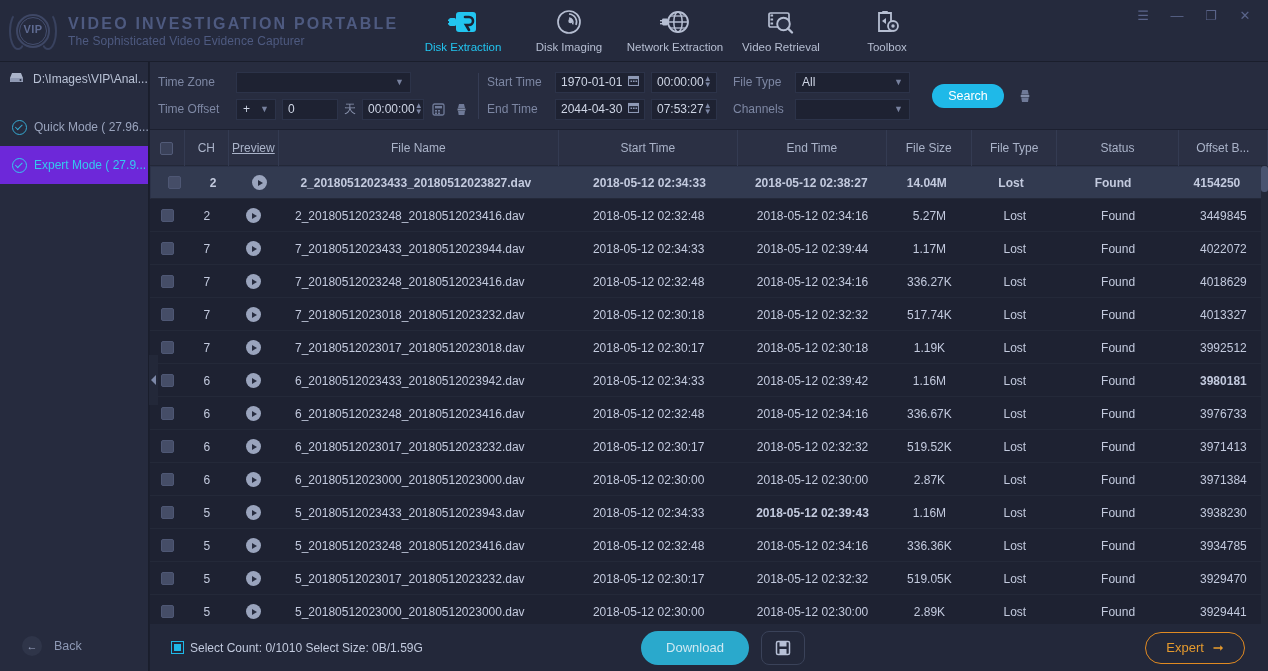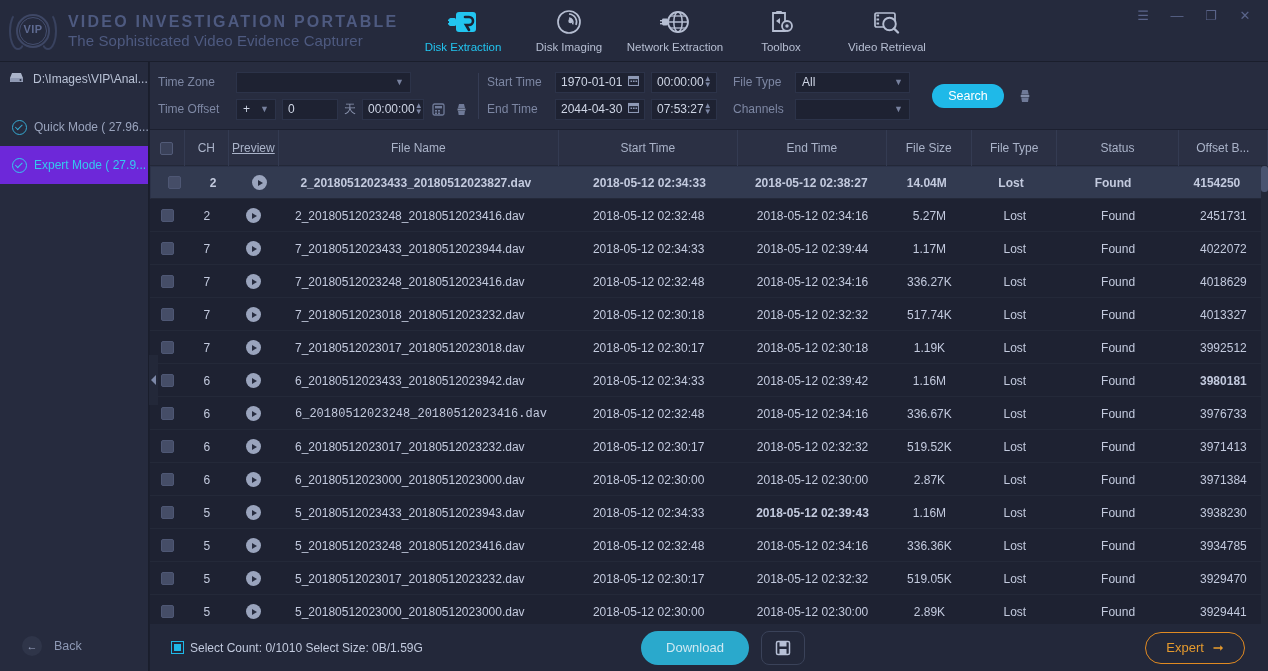--- a/index.html
+++ b/index.html
@@ -36,21 +36,21 @@
   .brand-logo .laurelL, .brand-logo .laurelR {
     position:absolute; top:6px; width:18px; height:38px;
     border:2px solid #39425f; border-radius:50%;
   }
   .brand-logo .laurelL { left:1px; border-right-color:transparent; border-top-color:transparent;}
   .brand-logo .laurelR { right:1px; border-left-color:transparent; border-top-color:transparent;}
   .brand-text .t1 {
     font-size:16px; letter-spacing:2.2px; color:#4e5a80; font-weight:600;
   }
   .brand-text .t2 {
-    font-size:15px; color:#4e5a80; letter-spacing:.1px; margin-top:1px;
+    font-size:12px; color:#4e5a80; letter-spacing:.1px; margin-top:1px;
   }
 
   .navtabs {
     position:absolute; left:410px; top:2px; display:flex; gap:0;
   }
   .navtab {
     width:106px; height:58px; display:flex; flex-direction:column; align-items:center;
     justify-content:flex-start; padding-top:6px; cursor:pointer; gap:3px;
   }
   .navtab .lbl { font-size:11.5px; color:#b6bed2; white-space:nowrap; }
@@ -259,42 +259,42 @@
             <rect x="0" y="11" width="2" height="1.4" fill="#b6bed2"></rect>
             <rect x="0" y="14" width="2" height="1.4" fill="#b6bed2"></rect>
           </svg>
         </div>
         <div class="lbl">Network Extraction</div>
       </div>
 
       <div class="navtab">
         <div class="ico">
           <svg width="30" height="28" viewBox="0 0 30 28">
-            <path d="M7 4 h12 v18 h-12 z" fill="none" stroke="#b6bed2" stroke-width="1.8"></path>
-            <rect x="10" y="2" width="6" height="3" rx="1" fill="#b6bed2"></rect>
-            <path d="M10 12 l4 -3 v6 z" fill="#b6bed2"></path>
-            <circle cx="21" cy="17" r="5" fill="#2a3045" stroke="#b6bed2" stroke-width="1.8"></circle>
-            <circle cx="21" cy="17" r="1.7" fill="#b6bed2"></circle>
-          </svg>
-        </div>
-        <div class="lbl">Toolbox</div>
-      </div>
-
-      <div class="navtab">
-        <div class="ico">
-          <svg width="30" height="28" viewBox="0 0 30 28">
             <rect x="3" y="4" width="20" height="14" rx="1.6" fill="none" stroke="#b6bed2" stroke-width="1.7"></rect>
             <rect x="4.5" y="5.5" width="2.6" height="2" fill="#b6bed2"></rect>
             <rect x="4.5" y="9.5" width="2.6" height="2" fill="#b6bed2"></rect>
             <rect x="4.5" y="13.5" width="2.6" height="2" fill="#b6bed2"></rect>
             <circle cx="17.5" cy="15" r="6.3" fill="#2a3045" stroke="#b6bed2" stroke-width="1.9"></circle>
             <line x1="22" y1="19.5" x2="26" y2="23.5" stroke="#b6bed2" stroke-width="2.4" stroke-linecap="round"></line>
           </svg>
         </div>
         <div class="lbl">Video Retrieval</div>
+      </div>
+
+      <div class="navtab">
+        <div class="ico">
+          <svg width="30" height="28" viewBox="0 0 30 28">
+            <path d="M7 4 h12 v18 h-12 z" fill="none" stroke="#b6bed2" stroke-width="1.8"></path>
+            <rect x="10" y="2" width="6" height="3" rx="1" fill="#b6bed2"></rect>
+            <path d="M10 12 l4 -3 v6 z" fill="#b6bed2"></path>
+            <circle cx="21" cy="17" r="5" fill="#2a3045" stroke="#b6bed2" stroke-width="1.8"></circle>
+            <circle cx="21" cy="17" r="1.7" fill="#b6bed2"></circle>
+          </svg>
+        </div>
+        <div class="lbl">Toolbox</div>
       </div>
     </div>
 
     <div class="wincontrols">
       <div class="wbtn">☰</div>
       <div class="wbtn">—</div>
       <div class="wbtn">❐</div>
       <div class="wbtn">✕</div>
     </div>
   </div>
@@ -516,21 +516,21 @@
           <div class="td" style="width: 45px;">2</div>
           <div class="td" style="width: 52px;">
             <span class="playico"></span>
           </div>
           <div class="td left" style="width: 288px;">2_20180512023248_20180512023416.dav</div>
           <div class="td" style="width: 185px;">2018-05-12 02:32:48</div>
           <div class="td" style="width: 153px;">2018-05-12 02:34:16</div>
           <div class="td" style="width: 88px;">5.27M</div>
           <div class="td" style="width: 88px;">Lost</div>
           <div class="td" style="width: 125px;">Found</div>
-          <div class="td" style="width: 92px;">2451731</div>
+          <div class="td" style="width: 92px;">3449845</div>
         </div>
         <div class="tr">
           <div class="td" style="width: 36px;">
             <span class="cb"></span>
           </div>
           <div class="td" style="width: 45px;">7</div>
           <div class="td" style="width: 52px;">
             <span class="playico"></span>
           </div>
           <div class="td left" style="width: 288px;">7_20180512023433_20180512023944.dav</div>
@@ -606,21 +606,21 @@
           <div class="td" style="width: 92px; font-weight: bold;">3980181</div>
         </div>
         <div class="tr">
           <div class="td" style="width: 36px;">
             <span class="cb"></span>
           </div>
           <div class="td" style="width: 45px;">6</div>
           <div class="td" style="width: 52px;">
             <span class="playico"></span>
           </div>
-          <div class="td left" style="width: 288px; font-family: Liberation Mono, monospace;">6_20180512023248_20180512023416.dav</div>
+          <div class="td left" style="width: 288px;">6_20180512023248_20180512023416.dav</div>
           <div class="td" style="width: 185px;">2018-05-12 02:32:48</div>
           <div class="td" style="width: 153px;">2018-05-12 02:34:16</div>
           <div class="td" style="width: 88px;">336.67K</div>
           <div class="td" style="width: 88px;">Lost</div>
           <div class="td" style="width: 125px;">Found</div>
           <div class="td" style="width: 92px;">3976733</div>
         </div>
         <div class="tr">
           <div class="td" style="width: 36px;">
             <span class="cb"></span>

